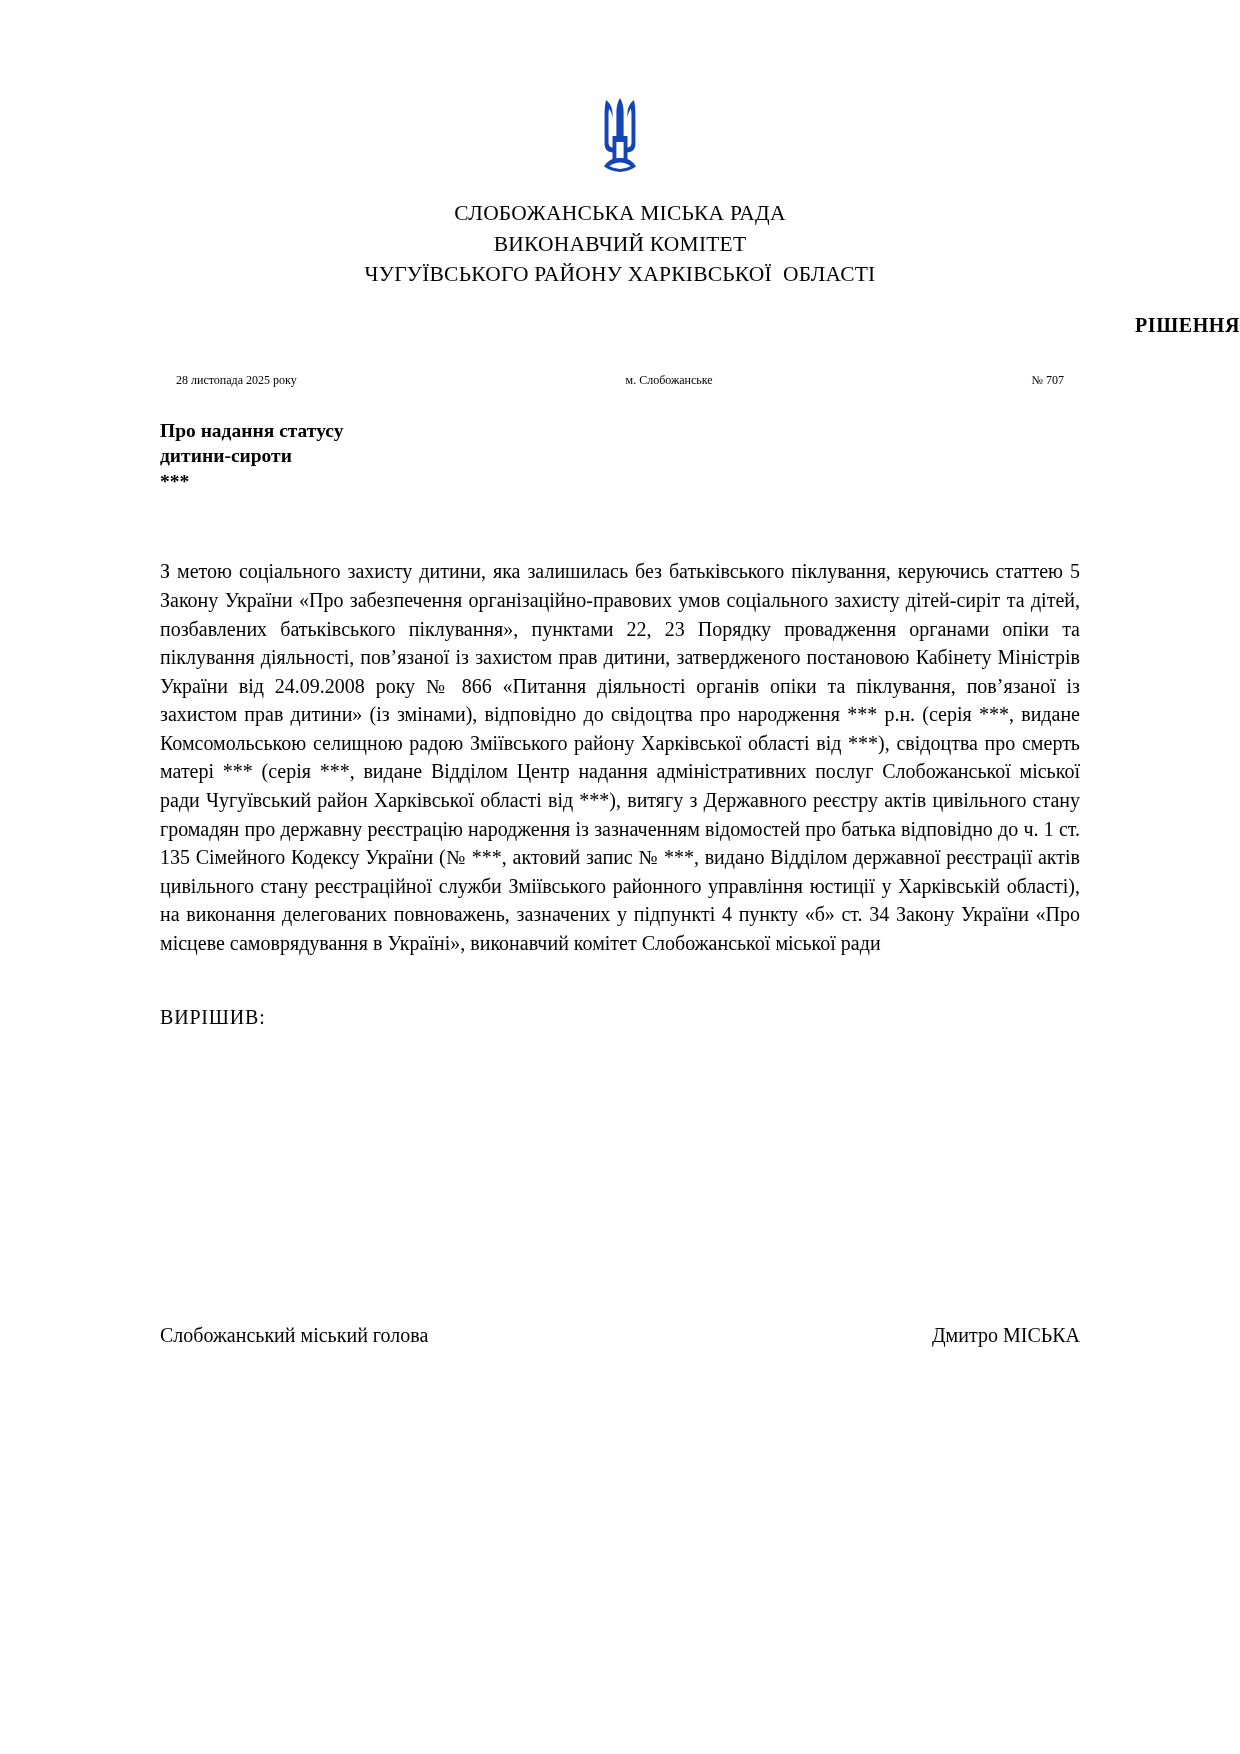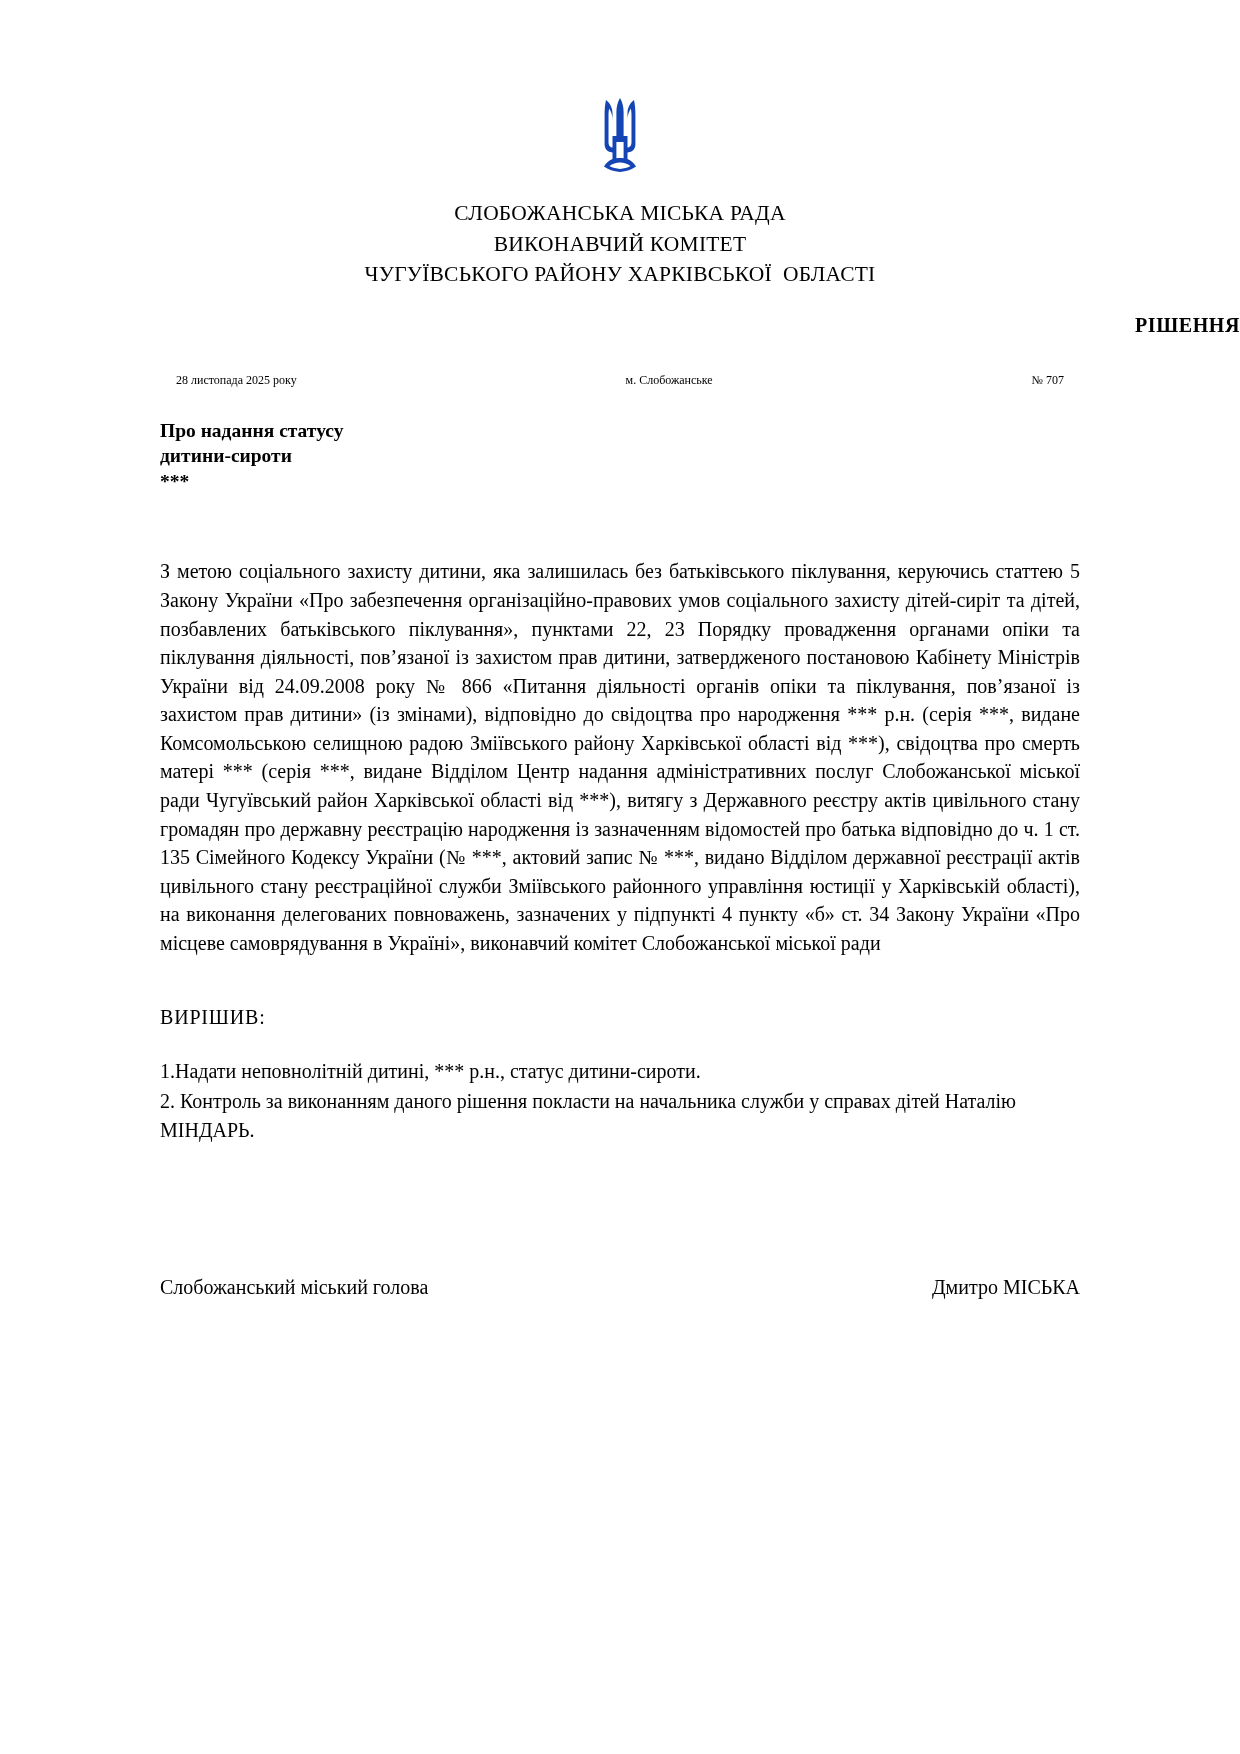--- a/index.html
+++ b/index.html
@@ -90,21 +90,21 @@
     padding-left: 160px;
     padding-right: 160px;
     font-size: 20px;
     line-height: 1.43;
   }
   .item { margin-bottom: 2px; text-align: left; }
   .sign-row {
     position: absolute;
     left: 160px;
     right: 160px;
-    top: 1276px;
+    top: 1324px;
     display: flex;
     justify-content: space-between;
     align-items: baseline;
     font-size: 20px;
   }
   .sign-name { text-align: right; }
 </style>
 </head>
 <body>
 
@@ -135,23 +135,19 @@
   <div class="title-block">
     <div>Про надання статусу</div>
     <div>дитини-сироти</div>
     <div>***</div>
   </div>
 
   <div class="body-block">З метою соціального захисту дитини, яка залишилась без батьківського піклування, керуючись статтею 5 Закону України «Про забезпечення організаційно-правових умов соціального захисту дітей-сиріт та дітей, позбавлених батьківського піклування», пунктами 22, 23 Порядку провадження органами опіки та піклування діяльності, пов’язаної із захистом прав дитини, затвердженого постановою Кабінету Міністрів України від 24.09.2008 року № 866 «Питання діяльності органів опіки та піклування, пов’язаної із захистом прав дитини» (із змінами), відповідно до свідоцтва про народження *** р.н. (серія ***, видане Комсомольською селищною радою Зміївського району Харківської області від ***), свідоцтва про смерть матері *** (серія ***, видане Відділом Центр надання адміністративних послуг Слобожанської міської ради Чугуївський район Харківської області від ***), витягу з Державного реєстру актів цивільного стану громадян про державну реєстрацію народження із зазначенням відомостей про батька відповідно до ч. 1 ст. 135 Сімейного Кодексу України (№ ***, актовий запис № ***, видано Відділом державної реєстрації актів цивільного стану реєстраційної служби Зміївського районного управління юстиції у Харківській області),  на виконання делегованих повноважень, зазначених у підпункті 4 пункту «б» ст. 34 Закону України «Про місцеве самоврядування в Україні», виконавчий комітет Слобожанської міської ради</div>
 
   <div class="decision-word">ВИРІШИВ:</div>
 
-  <div class="items">
-    <div class="item">1.Надати неповнолітній дитині, *** р.н., статус дитини-сироти.</div>
-    <div class="item">2. Контроль за виконанням даного рішення покласти на начальника служби у справах дітей Наталію МІНДАРЬ.</div>
-  </div>
 
   <div class="sign-row">
     <div>Слобожанський міський голова</div>
     <div class="sign-name">Дмитро МІСЬКА</div>
   </div>
 
 </div>
 
 </body></html>

